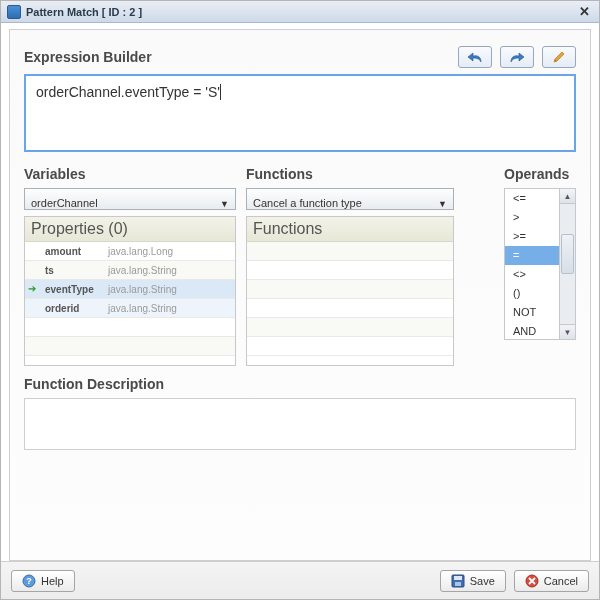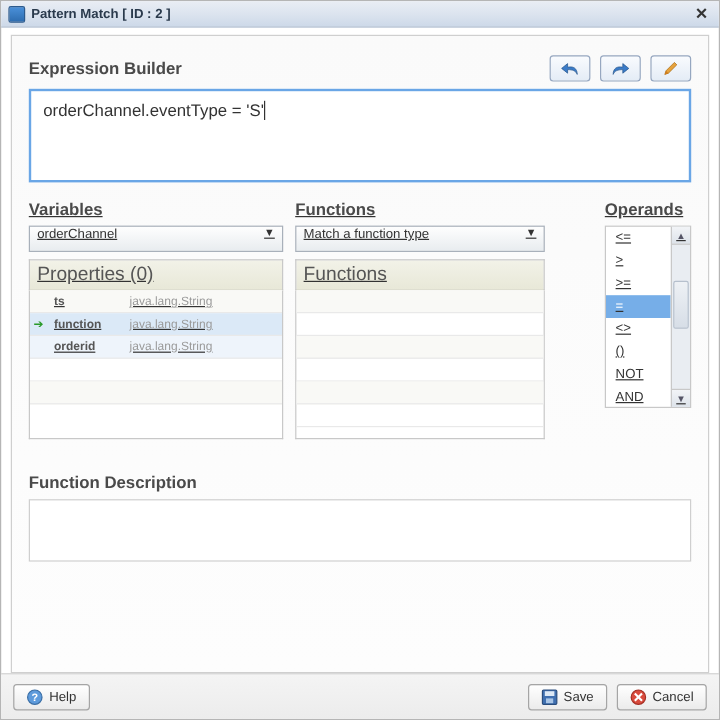--- a/index.html
+++ b/index.html
@@ -94,32 +94,31 @@
     padding: 8px 10px;
     font-size: 14px;
     color: #333;
     margin-bottom: 14px;
   }
   .cursor { border-right: 1px solid #333; animation: blink 1s steps(1) infinite; padding-right:0; }
   @keyframes blink { 50% { border-color: transparent; } }
   .cols {
     display: flex;
     gap: 10px;
-    margin-bottom: 28px;
-    text-decoration: underline;
+    margin-bottom: 10px;
   }
   .col-var { width: 212px; }
   .col-fn  { width: 208px; }
   .col-op  { flex: 1; padding-left: 40px; }
   .dropdown {
     border: 1px solid #a8b0ba;
     background: linear-gradient(to bottom,#fefefe,#e8ecef);
     height: 22px;
     display: flex;
-    align-items: flex-start;
+    align-items: flex-end;
     justify-content: space-between;
     padding: 0 6px;
     margin-bottom: 6px;
     cursor: pointer;
     font-size: 11px;
   }
   .dropdown .chev { font-size: 9px; color: #333; }
   .grid-head {
     border: 1px solid #c8c8c8;
     border-bottom: 1px solid #d7d7c7;
@@ -266,42 +265,46 @@
       <div class="cols">
 
         <div class="col-var">
           <div class="section-title" style="margin-bottom:6px">Variables</div>
           <div class="dropdown">
             <span>orderChannel</span>
             <span class="chev">▼</span>
           </div>
           <div class="grid-head">Properties (0)</div>
           <div class="grid-body">
+            <div class="grid-row">
+              <span class="prop-name">amount</span>
+              <span class="prop-type">java.lang.Long</span>
+            </div>
             <div class="grid-row alt">
               <span class="prop-name">ts</span>
               <span class="prop-type">java.lang.String</span>
             </div>
             <div class="grid-row sel">
               <span class="marker">➔</span>
-              <span class="prop-name">function</span>
+              <span class="prop-name">eventType</span>
               <span class="prop-type">java.lang.String</span>
             </div>
             <div class="grid-row hl">
               <span class="prop-name">orderid</span>
               <span class="prop-type">java.lang.String</span>
             </div>
             <div class="grid-row"></div>
             <div class="grid-row alt"></div>
           </div>
         </div>
 
         <div class="col-fn">
           <div class="section-title" style="margin-bottom:6px">Functions</div>
           <div class="dropdown">
-            <span>Match a function type</span>
+            <span>Cancel a function type</span>
             <span class="chev">▼</span>
           </div>
           <div class="grid-head">Functions</div>
           <div class="grid-body">
             <div class="grid-row alt"></div>
             <div class="grid-row"></div>
             <div class="grid-row alt"></div>
             <div class="grid-row"></div>
             <div class="grid-row alt"></div>
             <div class="grid-row"></div>

